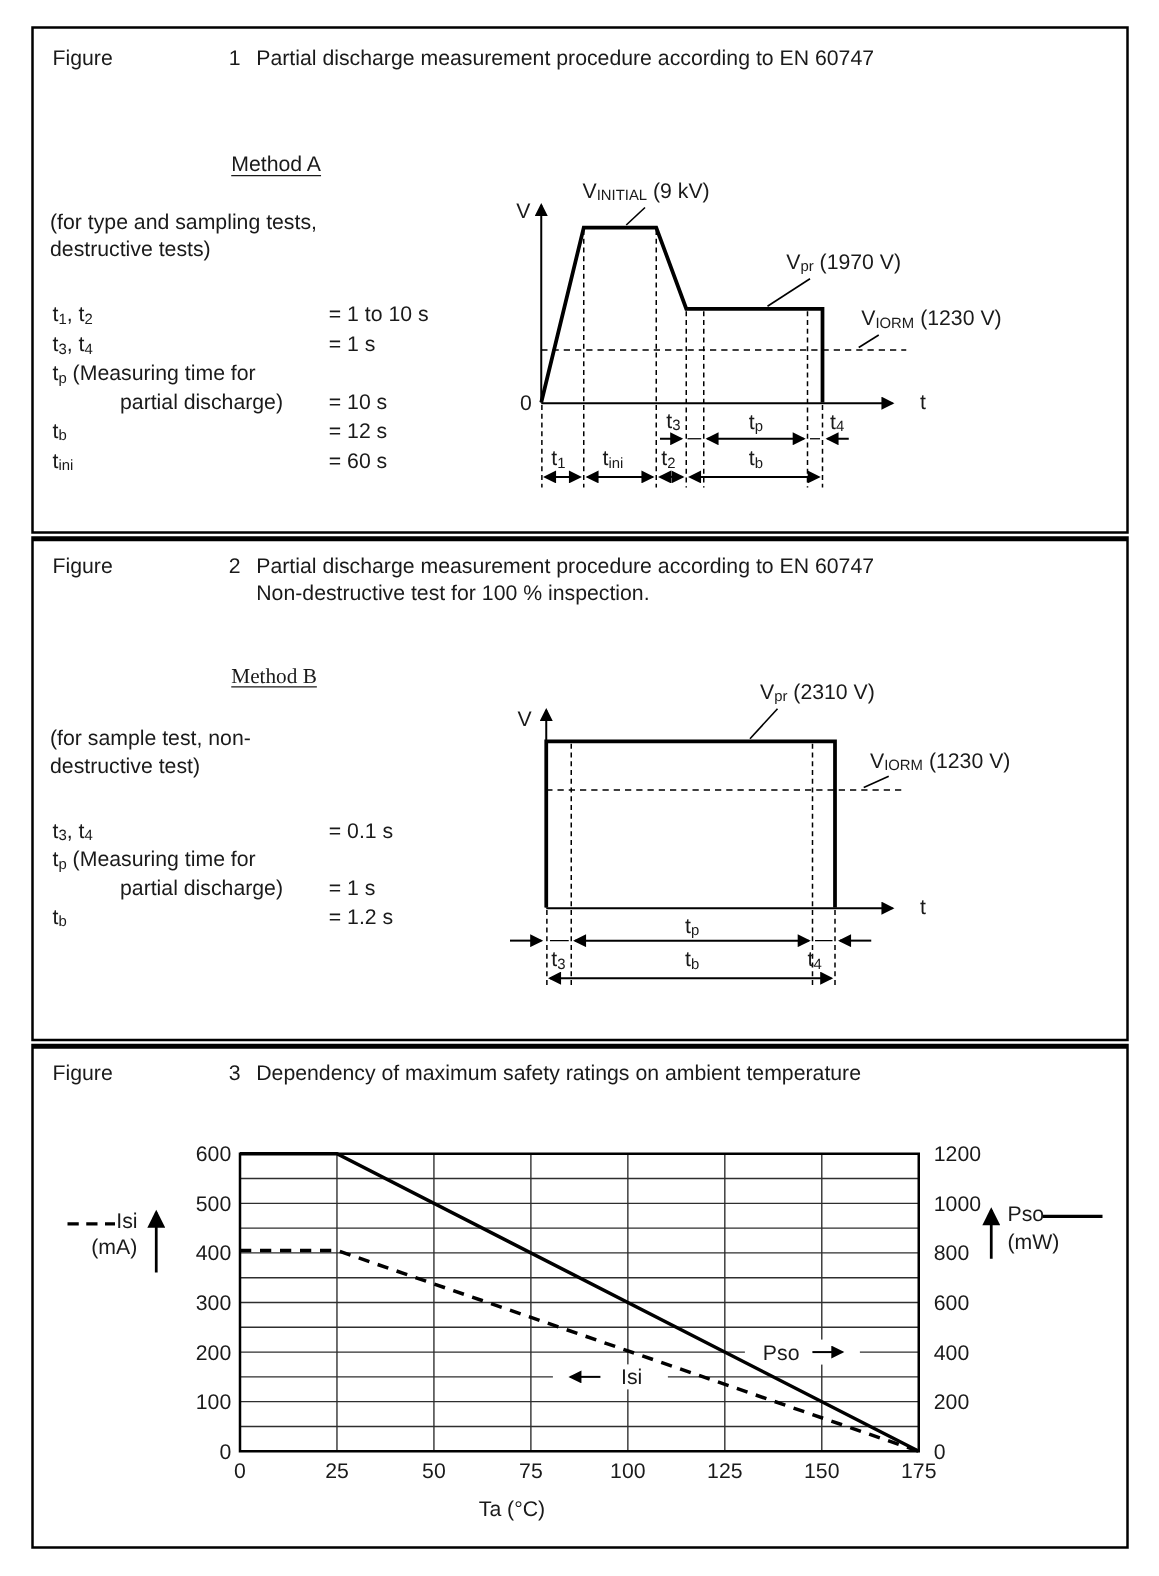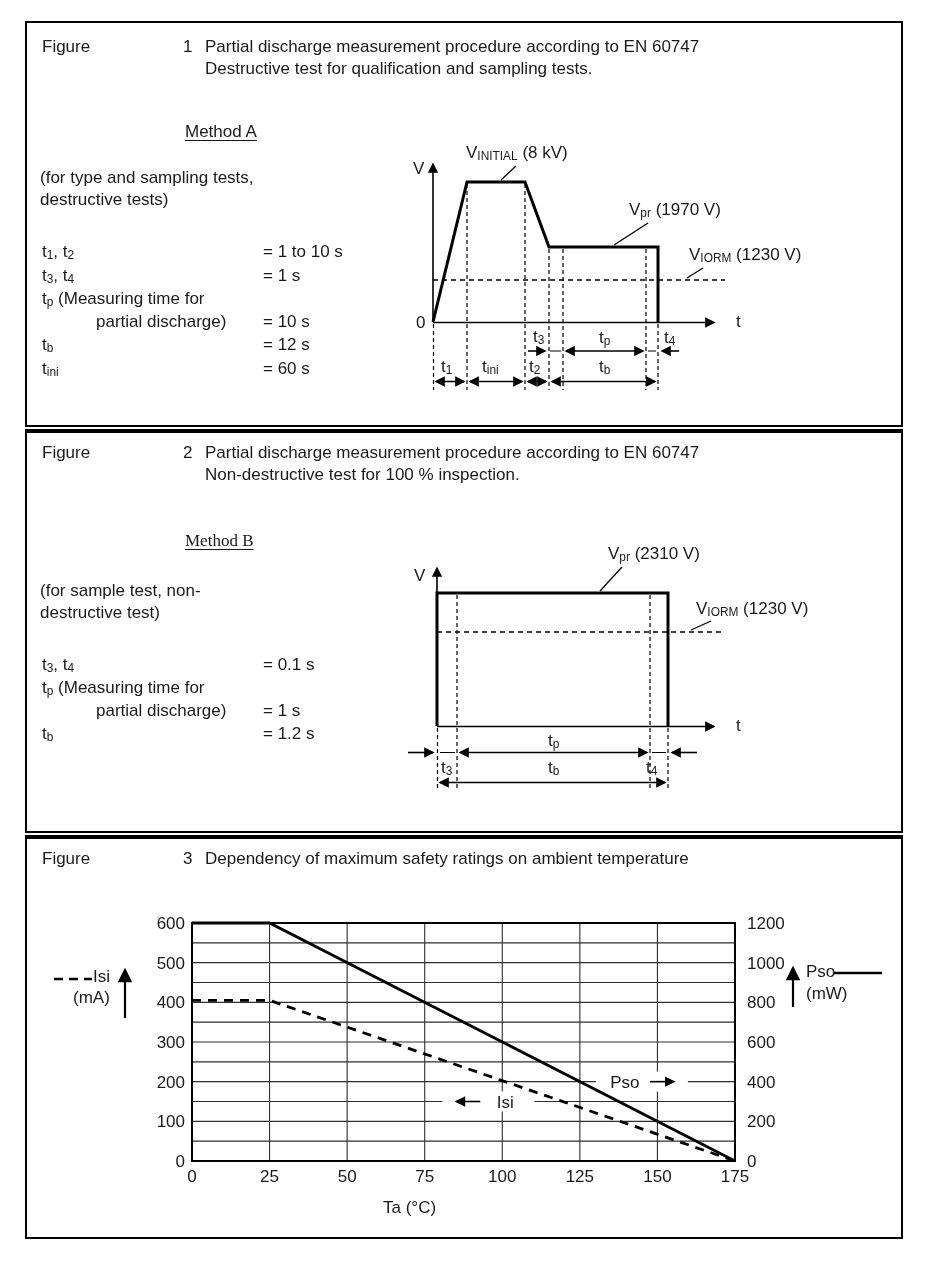--- a/index.html
+++ b/index.html
@@ -151,41 +151,40 @@
         <text x="505.3228571428571" y="1107.5" text-anchor="middle" class="tick">Isi</text>
         <line x1="480.3228571428571" y1="1101.5" x2="456.3228571428571" y2="1101.5" class="dim" marker-end="url(#ah)"></line>
         <polyline points="192,923 269.57142857142856,923 735,1161" class="curve"></polyline>
         <polyline points="192,1000.35 269.57142857142856,1000.35 735,1161" class="curve dashedline"></polyline>
       </g>
   </svg>
 
   <span class="t" style="left:42px;top:37px;">Figure</span>
   <span class="t" style="left:183px;top:37px;">1</span>
   <span class="t" style="left:205px;top:37px;">Partial discharge measurement procedure according to EN 60747</span>
-  <span class="t" style="left:205px;top:59px;">Destructive test for qualification and sampling tests.</span>
   <span class="t u" style="left:185px;top:122px;">Method A</span>
   <span class="t" style="left:40px;top:168px;">(for type and sampling tests,</span>
   <span class="t" style="left:40px;top:190px;">destructive tests)</span>
 
   <span class="t" style="left:42px;top:242px;"><span>t</span><span class="sb">1</span><span>, t</span><span class="sb">2</span></span>
   <span class="t" style="left:263px;top:242px;">= 1 to 10 s</span>
   <span class="t" style="left:42px;top:266px;"><span>t</span><span class="sb">3</span><span>, t</span><span class="sb">4</span></span>
   <span class="t" style="left:263px;top:266px;">= 1 s</span>
   <span class="t" style="left:42px;top:289px;"><span>t</span><span class="sb">p</span><span> (Measuring time for</span></span>
   <span class="t" style="left:96px;top:312px;"><span>partial discharge)</span></span>
   <span class="t" style="left:263px;top:312px;">= 10 s</span>
   <span class="t" style="left:42px;top:335px;"><span>t</span><span class="sb">b</span></span>
   <span class="t" style="left:263px;top:335px;">= 12 s</span>
   <span class="t" style="left:42px;top:359px;"><span>t</span><span class="sb">ini</span></span>
   <span class="t" style="left:263px;top:359px;">= 60 s</span>
 
   <span class="t" style="left:413px;top:159px;">V</span>
   <span class="t" style="left:416px;top:313px;">0</span>
   <span class="t" style="left:736px;top:312px;">t</span>
-  <span class="t" style="left:466px;top:143px;"><span>V</span><span class="sb">INITIAL</span><span> (8 kV)</span></span>
+  <span class="t" style="left:466px;top:143px;"><span>V</span><span class="sb">INITIAL</span><span> (9 kV)</span></span>
   <span class="t" style="left:629px;top:200px;"><span>V</span><span class="sb">pr</span><span> (1970 V)</span></span>
   <span class="t" style="left:689px;top:245px;"><span>V</span><span class="sb">IORM</span><span> (1230 V)</span></span>
   <span class="t" style="left:533px;top:327px;"><span>t</span><span class="sb">3</span></span>
   <span class="t" style="left:599px;top:328px;"><span>t</span><span class="sb">p</span></span>
   <span class="t" style="left:664px;top:328px;"><span>t</span><span class="sb">4</span></span>
   <span class="t" style="left:441px;top:357px;"><span>t</span><span class="sb">1</span></span>
   <span class="t" style="left:482px;top:357px;"><span>t</span><span class="sb">ini</span></span>
   <span class="t" style="left:529px;top:357px;"><span>t</span><span class="sb">2</span></span>
   <span class="t" style="left:599px;top:357px;"><span>t</span><span class="sb">b</span></span>
 

